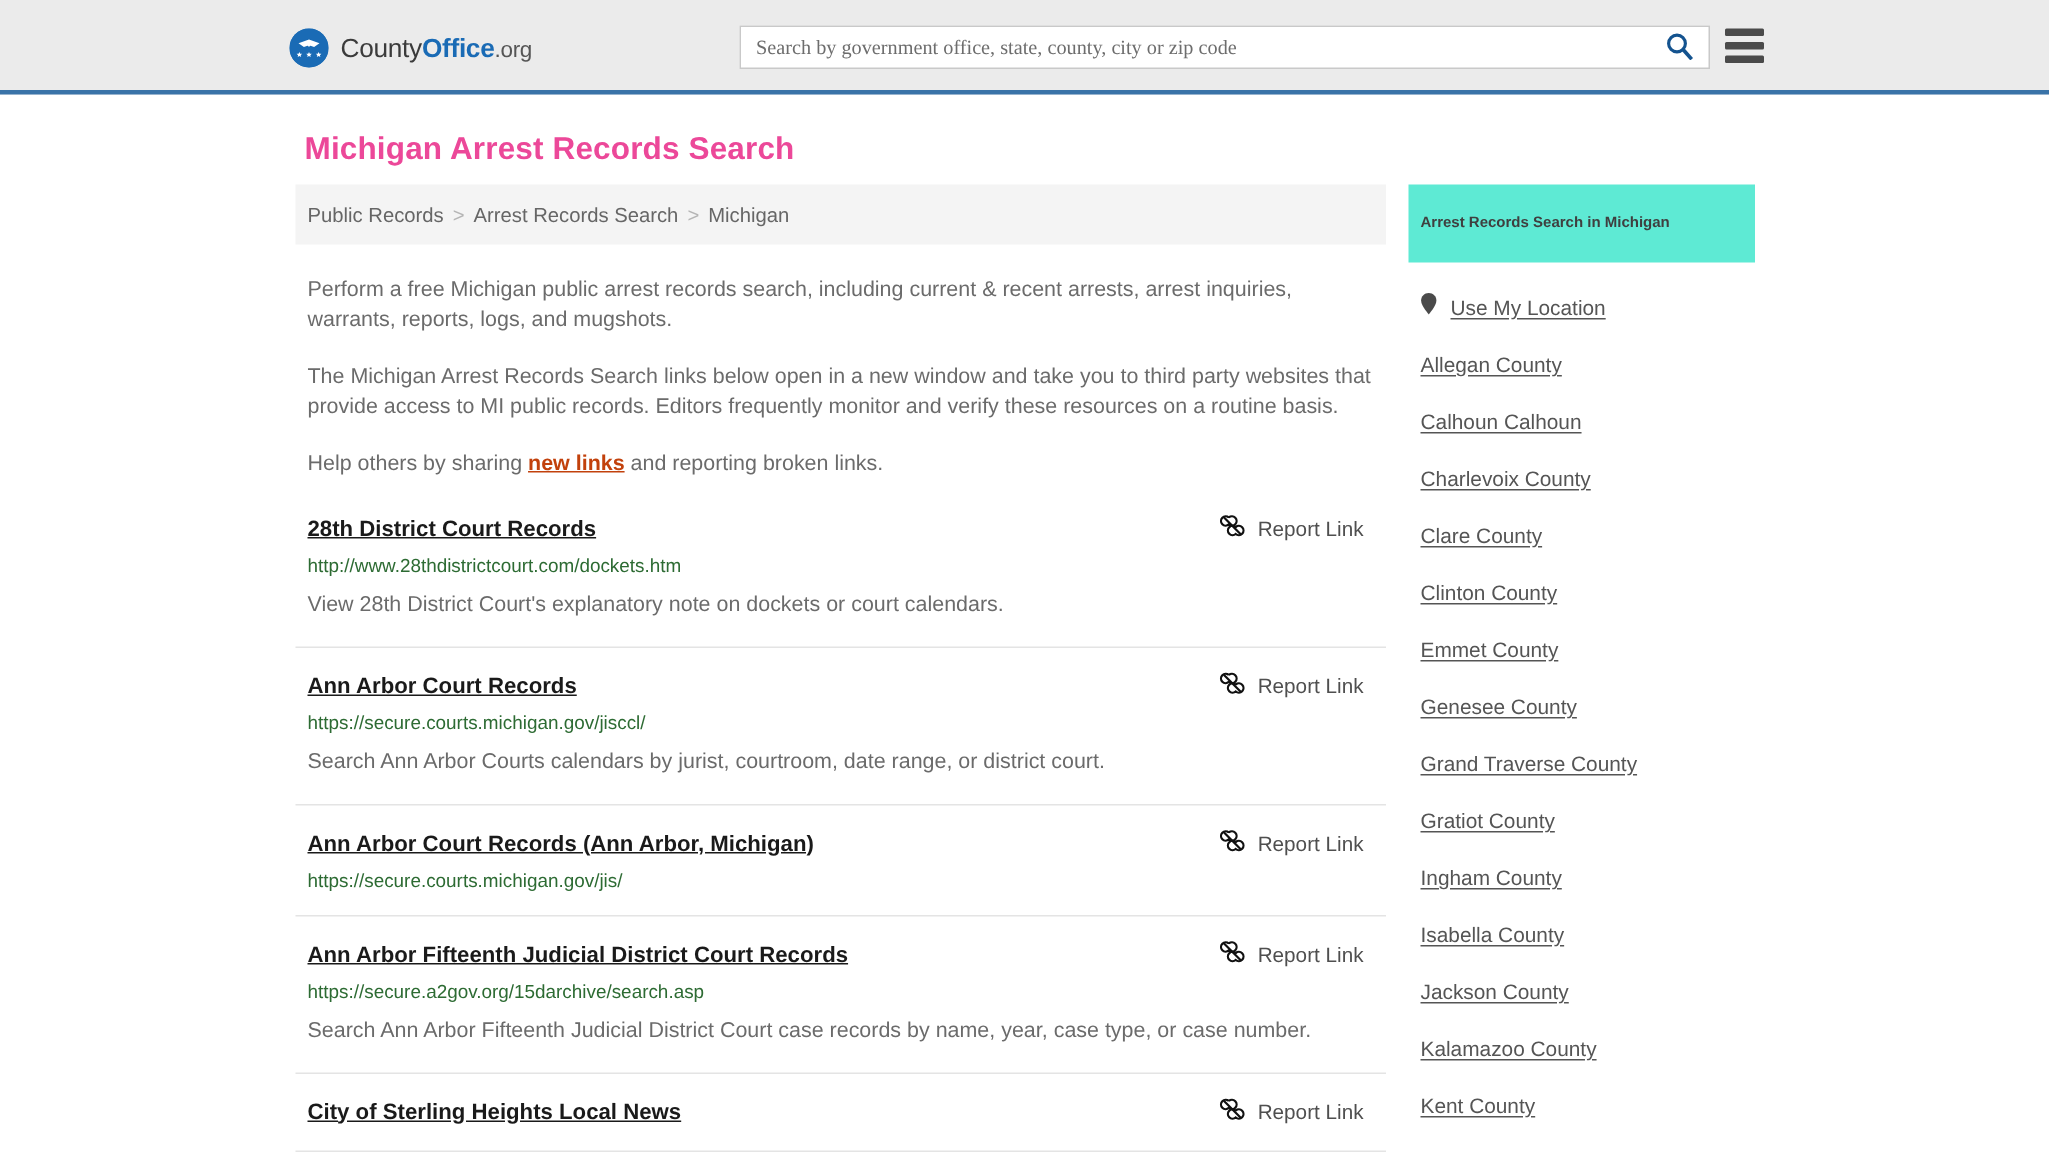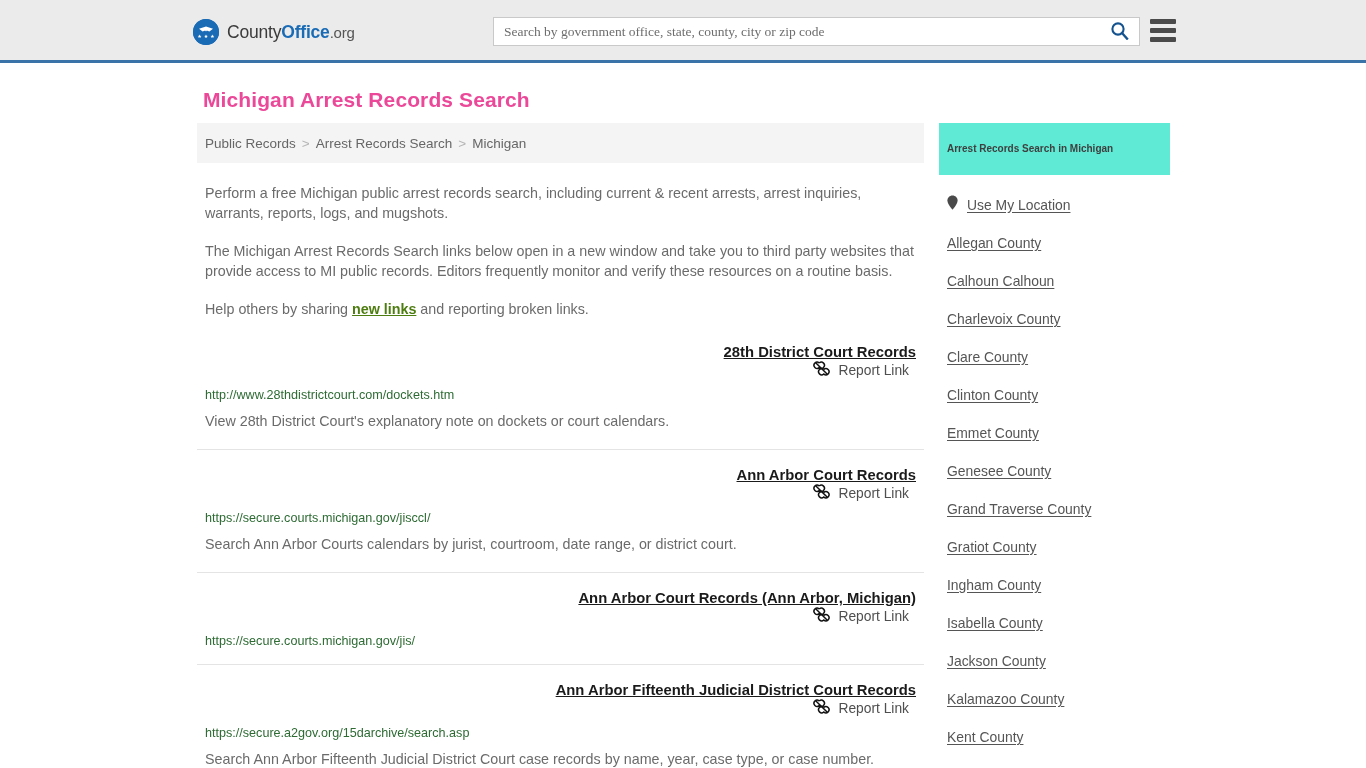--- a/index.html
+++ b/index.html
@@ -140,38 +140,37 @@
     padding: 0 8px 0 8px;
   }
   .intro p {
     margin: 18px 0 0 0;
     font-size: 14.3px;
     line-height: 20px;
     color: #6b6b6b;
   }
   .intro p.first { margin-top: 20px; }
   .intro a {
-    color: #4d7c0f;
+    color: #c2410c;
     font-weight: bold;
   }
 
   .results { margin-top: 22px; }
   .result {
     padding: 0 8px 16px 8px;
     border-bottom: 1px solid #e4e4e4;
     margin-bottom: 0;
     position: relative;
   }
   .result + .result { padding-top: 16px; }
   .result:first-child { padding-top: 2px; }
   .result-head {
     display: flex;
-    align-items: flex-end;
+    align-items: center;
     justify-content: space-between;
-    flex-direction: column;
   }
   .result-title {
     font-size: 14.8px;
     font-weight: bold;
     color: #1a1a1a;
     text-decoration: underline;
     line-height: 18px;
     max-width: 600px;
   }
   .report-link {

